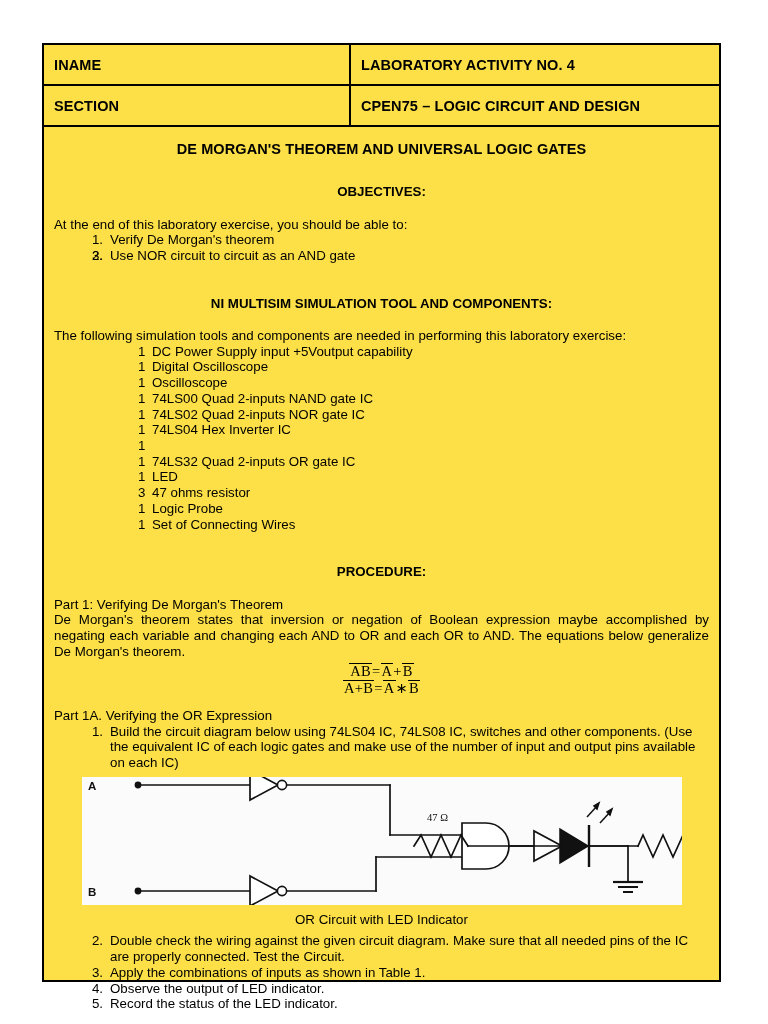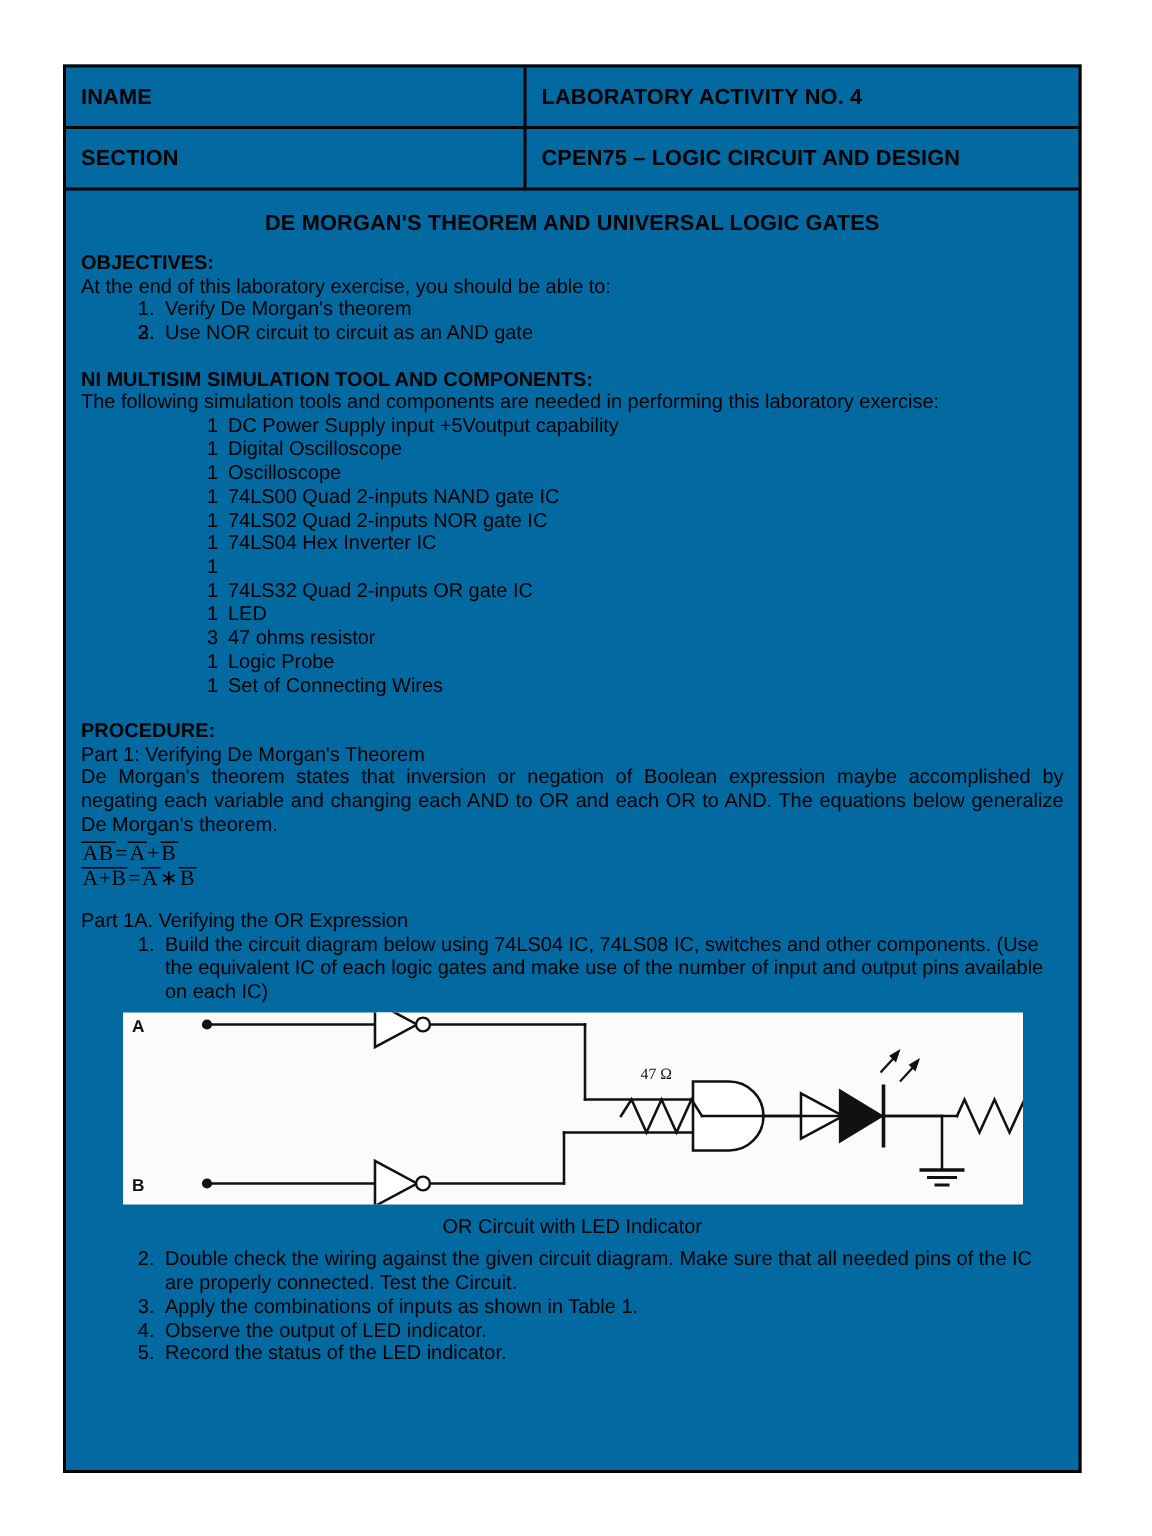--- a/index.html
+++ b/index.html
@@ -16,21 +16,21 @@
   }
 
   .page {
     position: absolute;
     left: 42px;
     top: 43px;
     width: 679px;
     height: 939px;
     border: 2px solid #000;
     box-sizing: border-box;
-    background: #0369a1;
+    background: #fde047;
   }
 
   
   .hdr-table {
     width: 100%;
     border-collapse: collapse;
     table-layout: fixed;
   }
   .hdr-table td {
     border-bottom: 2px solid #000;
@@ -56,21 +56,22 @@
 
   
   .content {
     padding: 0 10px 0 10px;
     font-size: 13.3px;
     line-height: 15.6px;
   }
   .sec-head {
     font-weight: bold;
     font-size: 13.3px;
-    margin: 0;
+    margin: 17px;
+    text-align: center;
   }
   .para {
     margin: 0;
   }
   .para-just {
     margin: 0;
     text-align: justify;
   }
   .gap-lg { height: 15px; }
   .gap-md { height: 11px; }
@@ -104,21 +105,21 @@
     width: 98px;
     padding-left: 84px;
     box-sizing: border-box;
   }
   .comp-desc {
     flex: 1;
   }
 
   
   .equations {
-    text-align: left;
+    text-align: center;
     margin: 0;
     padding: 4px 0 0 0;
     font-family: "Liberation Serif", serif;
   }
   .eq-line {
     font-size: 14.5px;
     letter-spacing: .3px;
     line-height: 17px;
   }
   .ovb {

